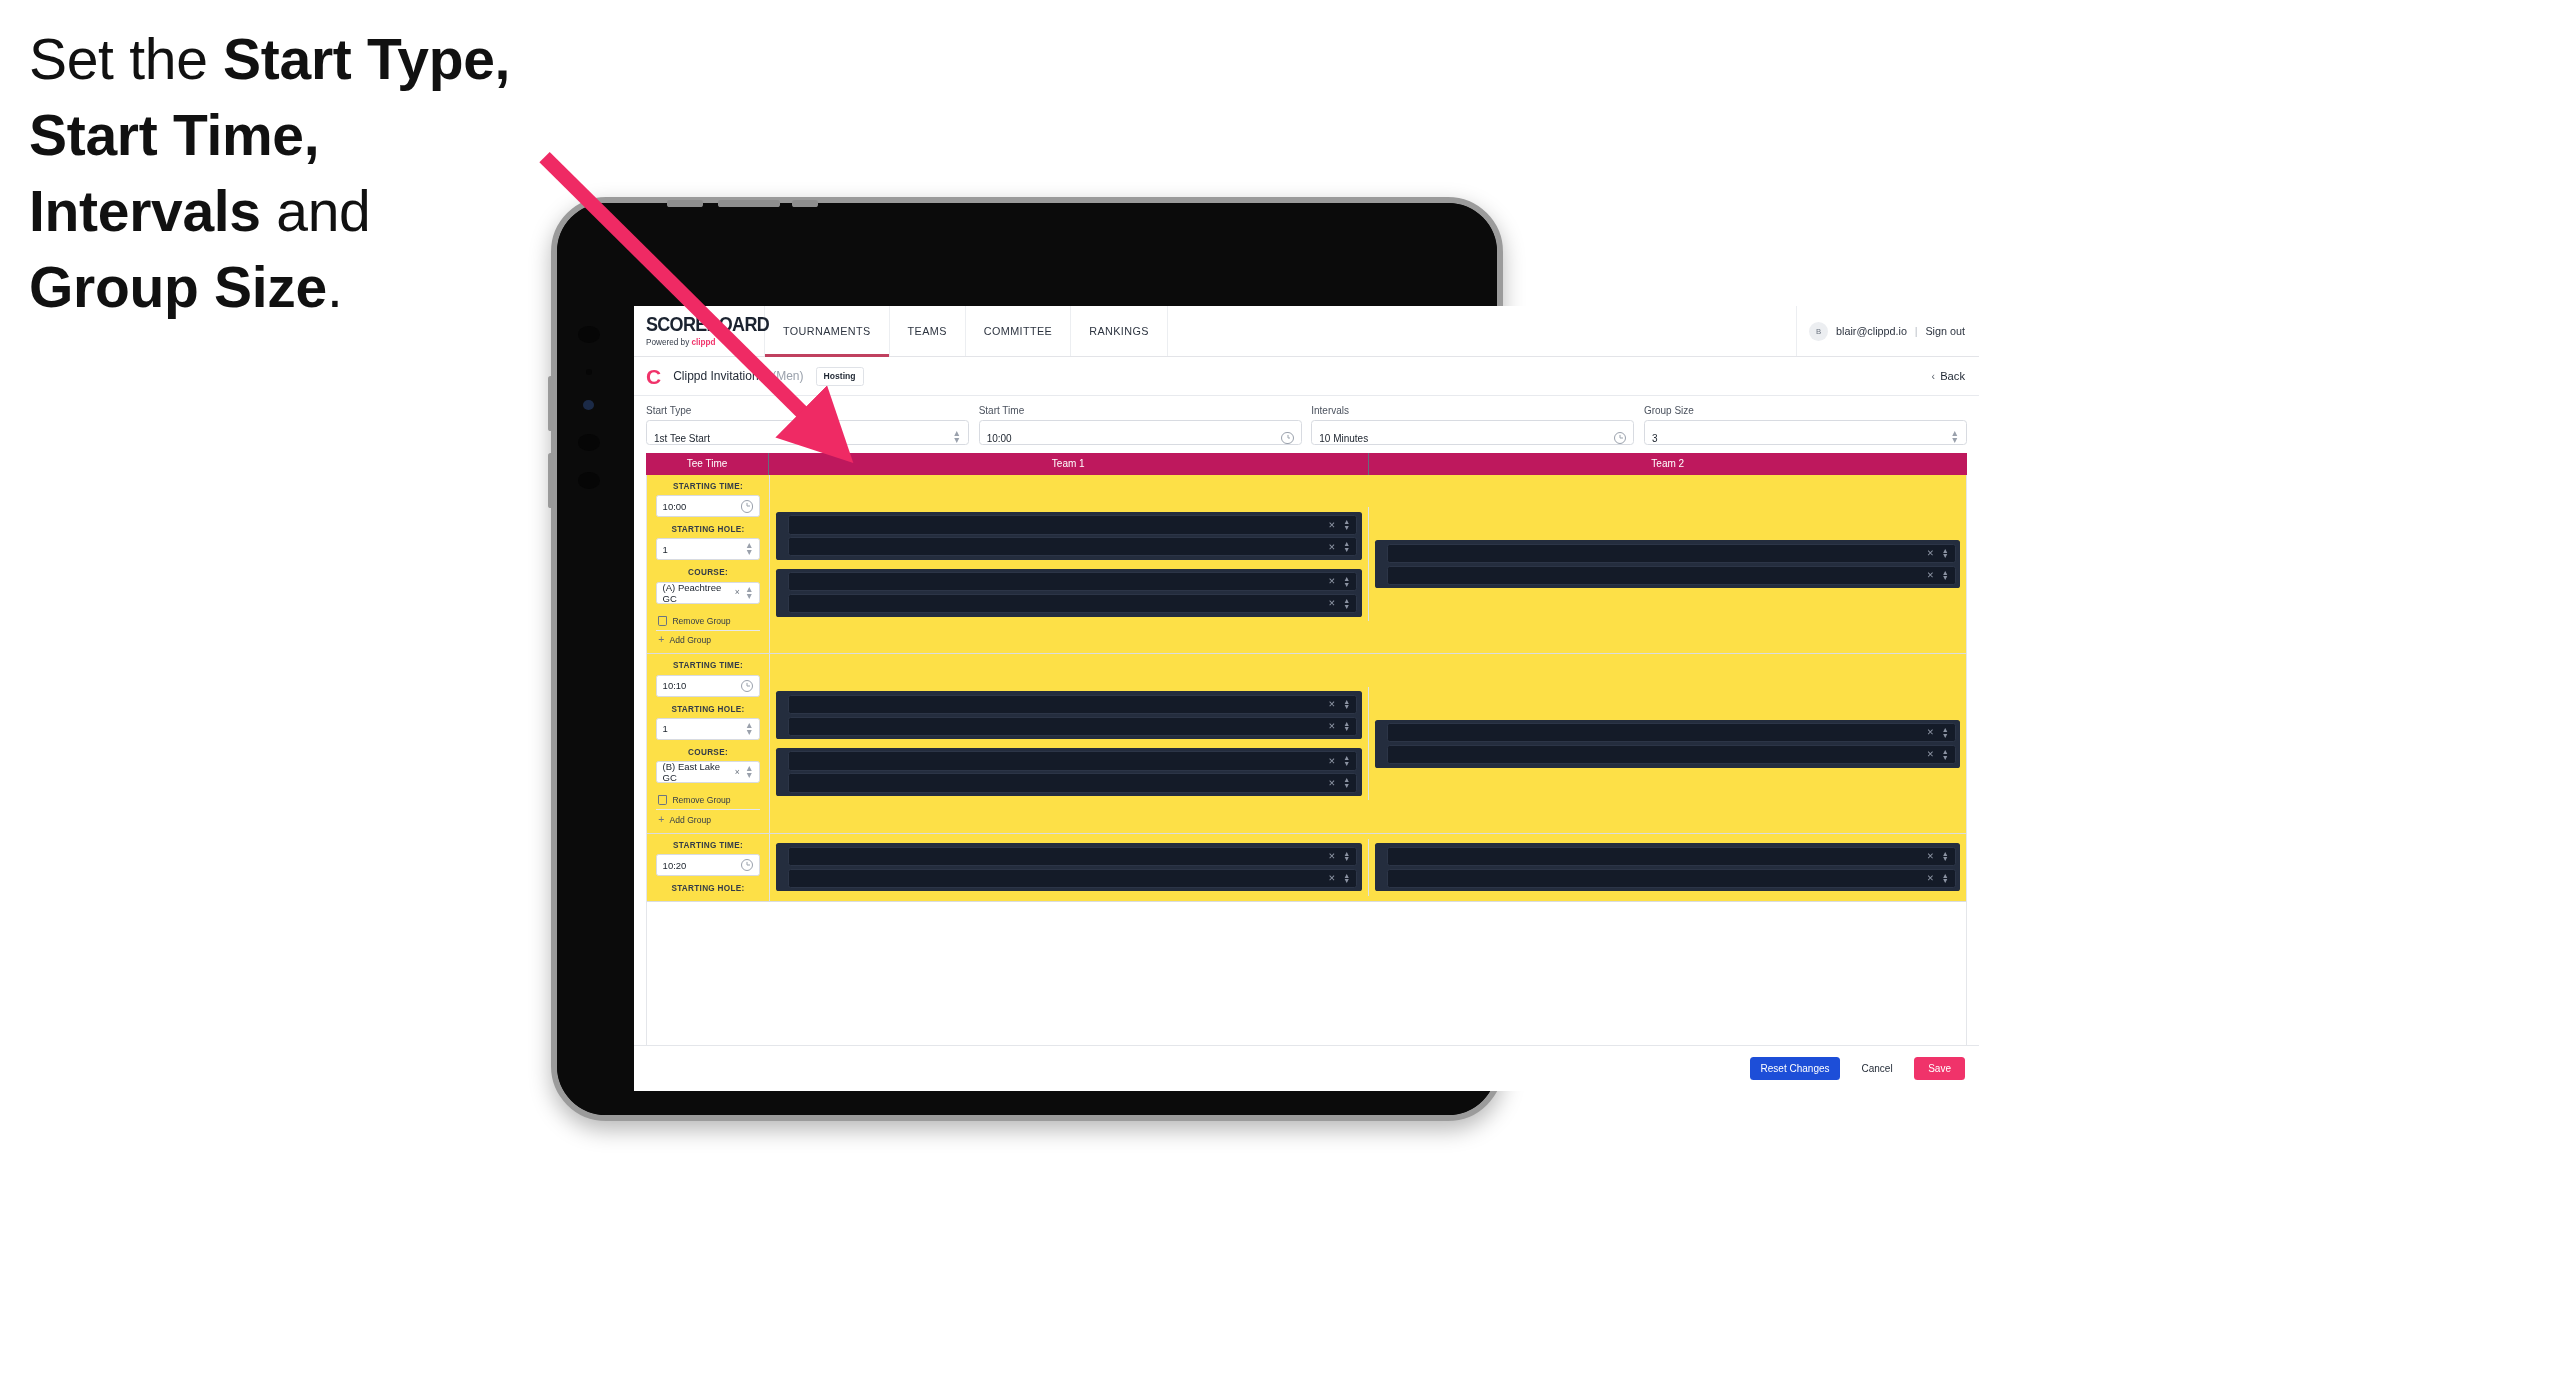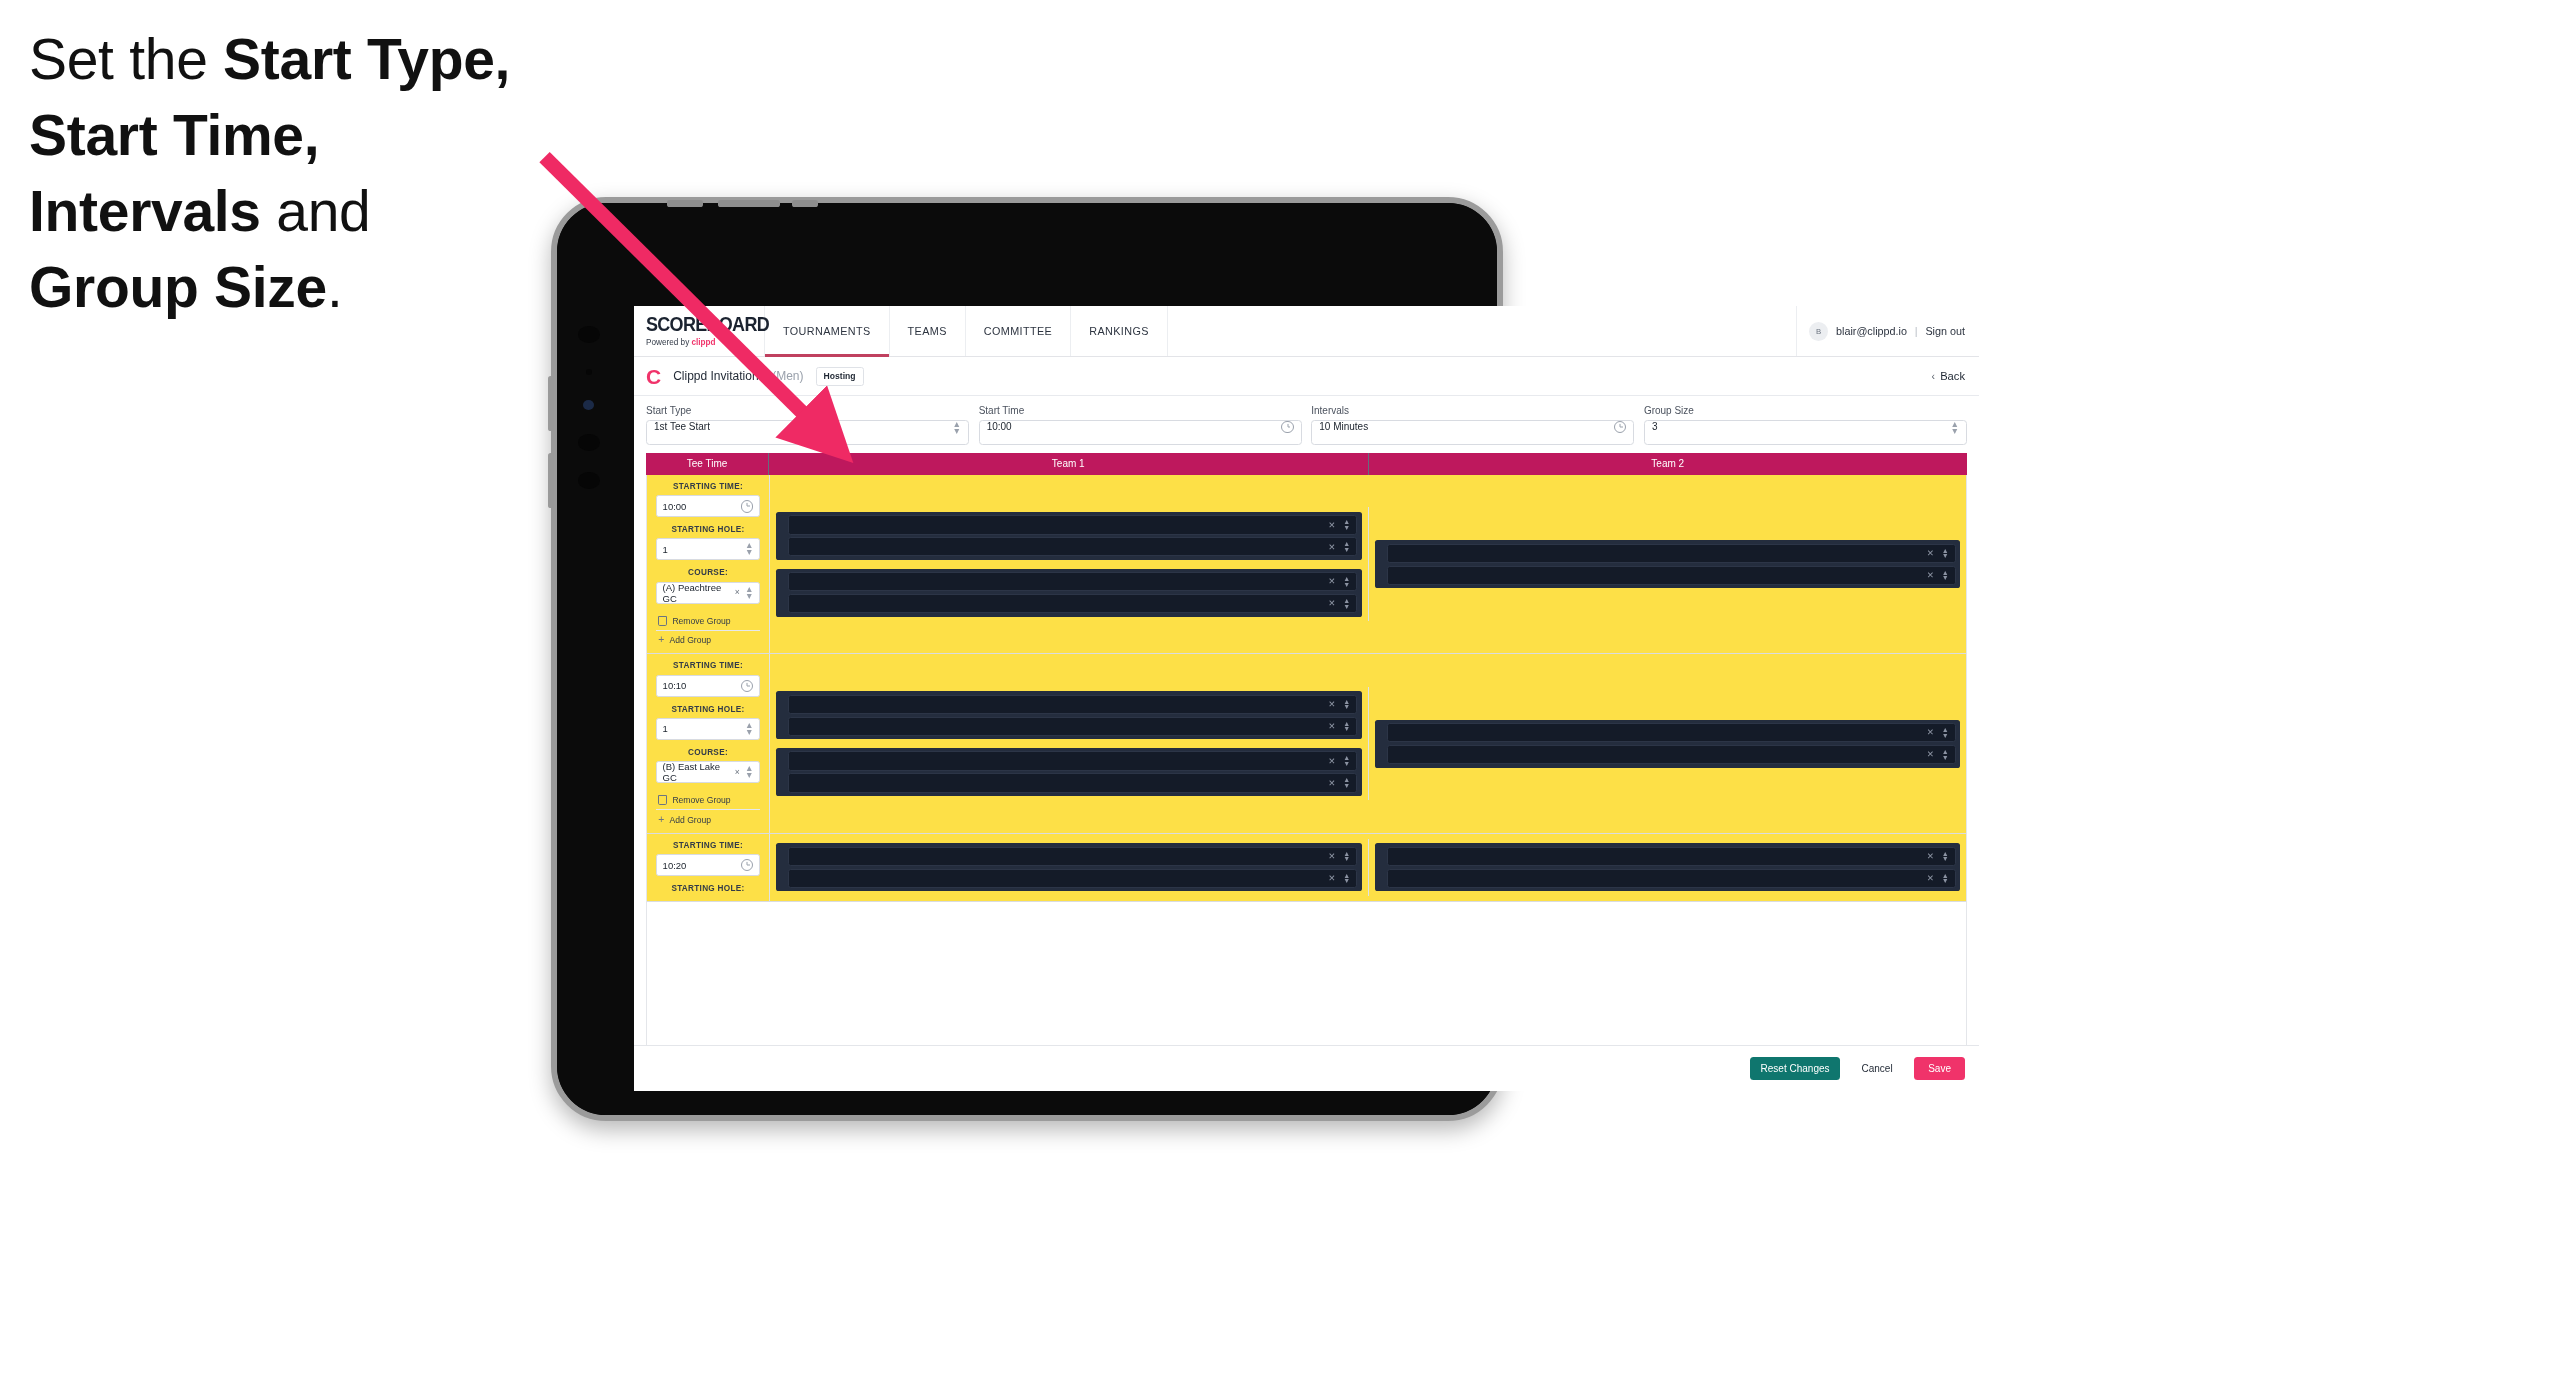--- a/index.html
+++ b/index.html
@@ -221,21 +221,21 @@
     font-size: 10px;
     color: #4b525e;
     margin-bottom: 4.3px;
   }
   .control {
     height: 23px;
     border: 0.9px solid #d8dbe1;
     border-radius: 3.5px;
     background: #fff;
     display: flex;
-    align-items: flex-start;
+    align-items: flex-end;
     padding: 0 7px;
     font-size: 10px;
     color: #212832;
     cursor: pointer;
   }
   .control .val { flex: 1; }
   .spin {
     color: #9aa1ac;
     font-size: 8.6px;
     line-height: 0.82;
@@ -393,21 +393,21 @@
     background: #fff;
   }
   .btn {
     font-size: 10px;
     border-radius: 3.5px;
     padding: 6px 10.4px;
     cursor: pointer;
     border: none;
     font-family: inherit;
   }
-  .btn-dark  { background: #0f766e; color: #ffffff; }
+  .btn-dark  { background: #1d4ed8; color: #ffffff; }
   .btn-plain { background: transparent; color: #1f2733; }
   .btn-pink  { background: #f0336a; color: #ffffff; padding: 6px 14px; }
 
   
   .arrow {
     position: absolute;
     left: 0; top: 0;
     width: 2576px; height: 1386px;
     pointer-events: none;
   }

